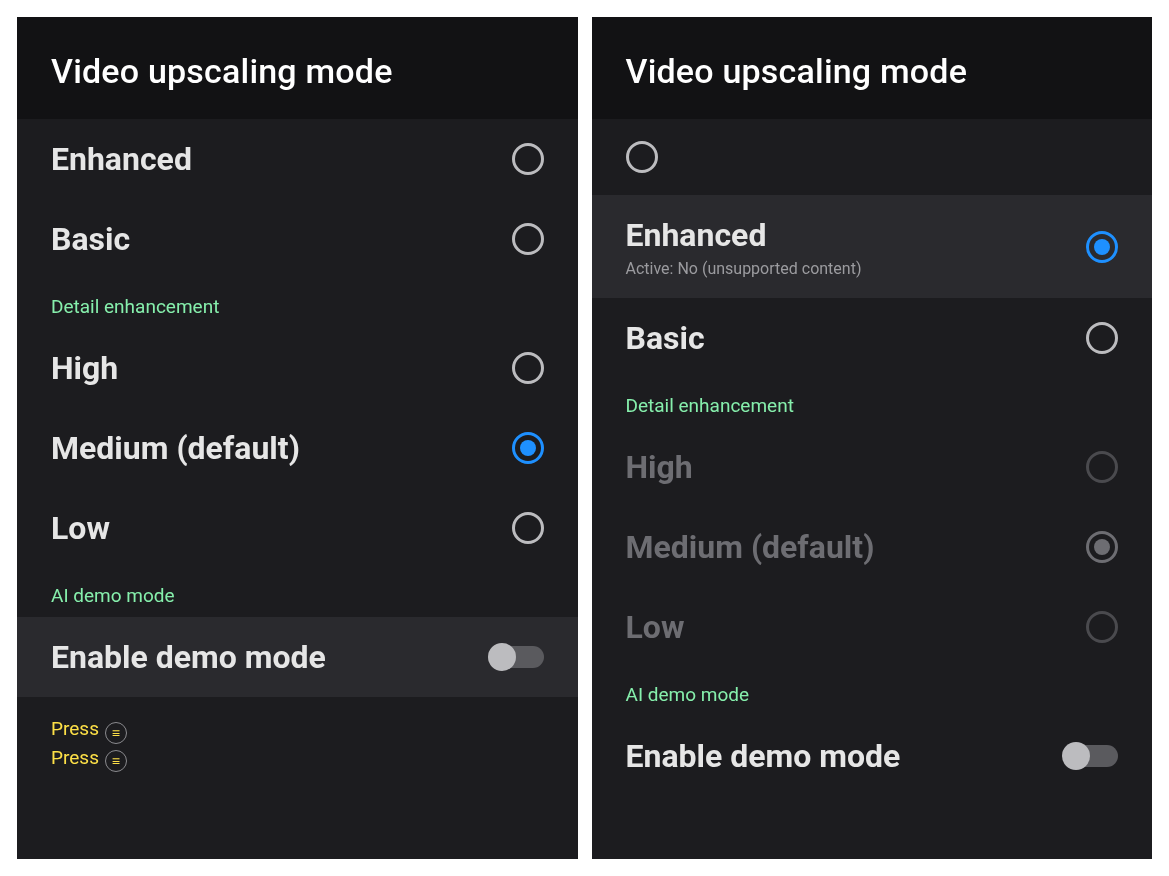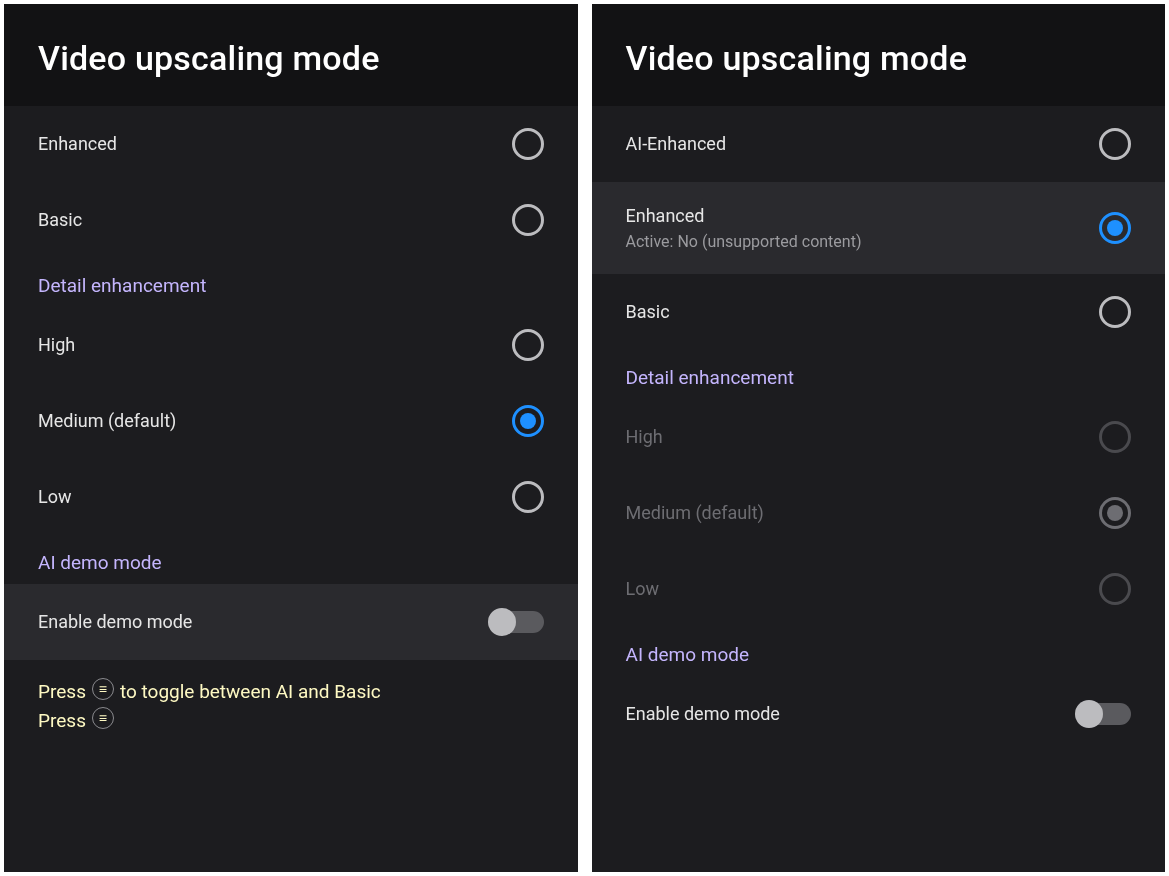--- a/index.html
+++ b/index.html
@@ -8,21 +8,21 @@
     height: 876px;
     background: #ffffff;
     font-family: Roboto, "Helvetica Neue", Arial, sans-serif;
     overflow: hidden;
   }
   .stage {
     width: 1169px;
     height: 876px;
     display: flex;
     gap: 14px;
-    padding: 4px;
+    padding: 17px;
   }
   .panel {
     background: #1c1c1f;
     flex: 1 1 0;
     display: flex;
     flex-direction: column;
     overflow: hidden;
   }
   .panel-header {
     background: #121214;
@@ -51,37 +51,37 @@
   .row.tall {
     min-height: 92px;
   }
   .row-text {
     flex: 1 1 auto;
     display: flex;
     flex-direction: column;
     justify-content: center;
   }
   .row-title {
-    font-size: 18px;
-    font-weight: 400;
+    font-size: 32px;
+    font-weight: 700;
     color: #e6e6e6;
     line-height: 1.25;
   }
   .row-sub {
     font-size: 16px;
     font-weight: 400;
     color: #9b9b9f;
     margin-top: 4px;
   }
   .row.disabled .row-title { color: #6d6d72; }
 
   .section-header {
     padding: 16px 34px 10px 34px;
     font-size: 19px;
-    color: #c4b5fd;
+    color: #86efac;
     font-weight: 400;
   }
 
   
   .radio {
     width: 32px;
     height: 32px;
     border-radius: 50%;
     border: 3px solid #bcbcbf;
     position: relative;
@@ -122,22 +122,22 @@
     background: #bcbcbf;
     border-radius: 50%;
   }
 
   
   .help {
     padding: 18px 34px 30px 34px;
   }
   .help-line {
     display: flex;
-    align-items: flex-start;
-    color: #fef9c3;
+    align-items: flex-end;
+    color: #fde047;
     font-size: 19px;
     line-height: 1.5;
     gap: 6px;
     flex-wrap: wrap;
   }
   .help-line .chip {
     display: inline-flex;
     align-items: center;
     justify-content: center;
     width: 22px;
@@ -204,41 +204,37 @@
         </div>
         <span class="toggle">
           <span class="knob"></span>
         </span>
       </div>
 
       <div class="help">
         <div class="help-line">
           <span>Press</span>
           <span class="chip">≡</span>
-          <span>to toggle between AI and Basic</span>
         </div>
         <div class="help-line">
           <span>Press</span>
           <span class="chip">≡</span>
         </div>
       </div>
 
     </div>
   </div>
 
   <div class="panel">
     <div class="panel-header">
       <h1>Video upscaling mode</h1>
     </div>
     <div class="list">
 
       <div class="row">
-        <div class="row-text">
-          <span class="row-title">AI-Enhanced</span>
-        </div>
         <span class="radio"></span>
       </div>
 
       <div class="row highlight tall">
         <div class="row-text">
           <span class="row-title">Enhanced</span>
           <span class="row-sub">Active: No (unsupported content)</span>
         </div>
         <span class="radio selected"></span>
       </div>

